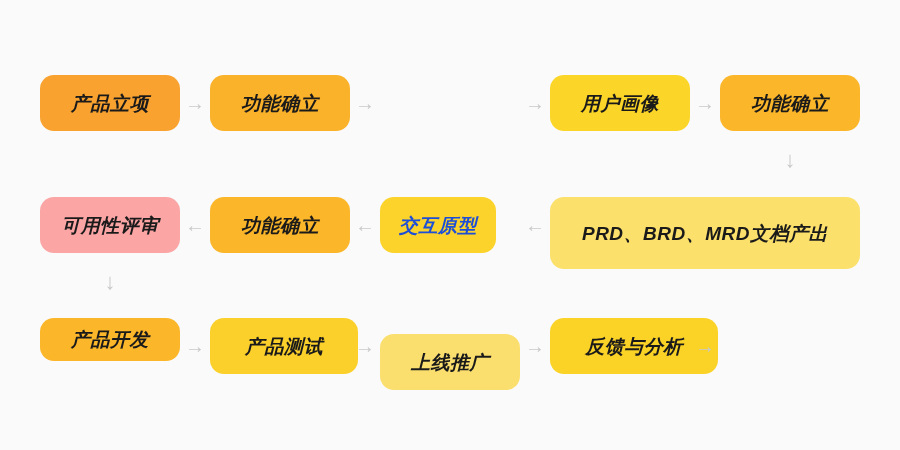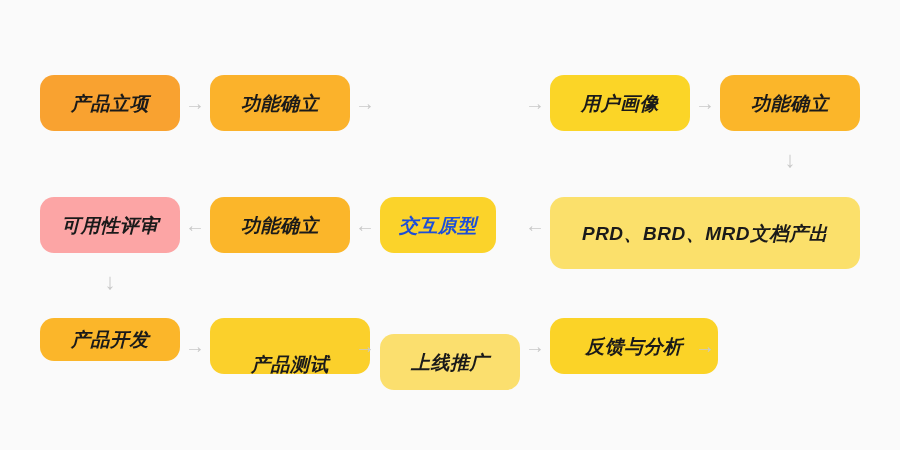--- a/index.html
+++ b/index.html
@@ -95,21 +95,21 @@
         <span class="node-label">PRD、BRD、MRD文档产出</span>
       </div>
       <div class="arrow h" style="left: 180px; top: 215px; color: rgb(201, 201, 201);">←</div>
       <div class="arrow h" style="left: 350px; top: 215px; color: rgb(201, 201, 201);">←</div>
       <div class="arrow h" style="left: 520px; top: 215px; color: rgb(201, 201, 201);">←</div>
     </div>
     <div style="position: absolute; left: 0px; top: 0px; width: 100%; height: 100%;">
       <div class="node" style="left: 40px; top: 318px; width: 140px; height: 43px; background: rgb(251, 182, 42); color: rgb(26, 26, 26);">
         <span class="node-label">产品开发</span>
       </div>
-      <div class="node" style="left: 210px; top: 318px; width: 160px; height: 56px; background: rgb(251, 208, 43); color: rgb(26, 26, 26); align-items: flex-end;">
+      <div class="node" style="left: 210px; top: 318px; width: 148px; height: 56px; background: rgb(251, 208, 43); color: rgb(26, 26, 26);">
         <span class="node-label">产品测试</span>
       </div>
       <div class="node" style="left: 380px; top: 334px; width: 140px; height: 56px; background: rgb(251, 223, 110); color: rgb(26, 26, 26);">
         <span class="node-label">上线推广</span>
       </div>
       <div class="node" style="left: 550px; top: 318px; width: 168px; height: 56px; background: rgb(251, 211, 39); color: rgb(26, 26, 26);">
         <span class="node-label">反馈与分析</span>
       </div>
       <div class="arrow h" style="left: 180px; top: 336px; color: rgb(201, 201, 201);">→</div>
       <div class="arrow h" style="left: 350px; top: 336px; color: rgb(201, 201, 201);">→</div>

